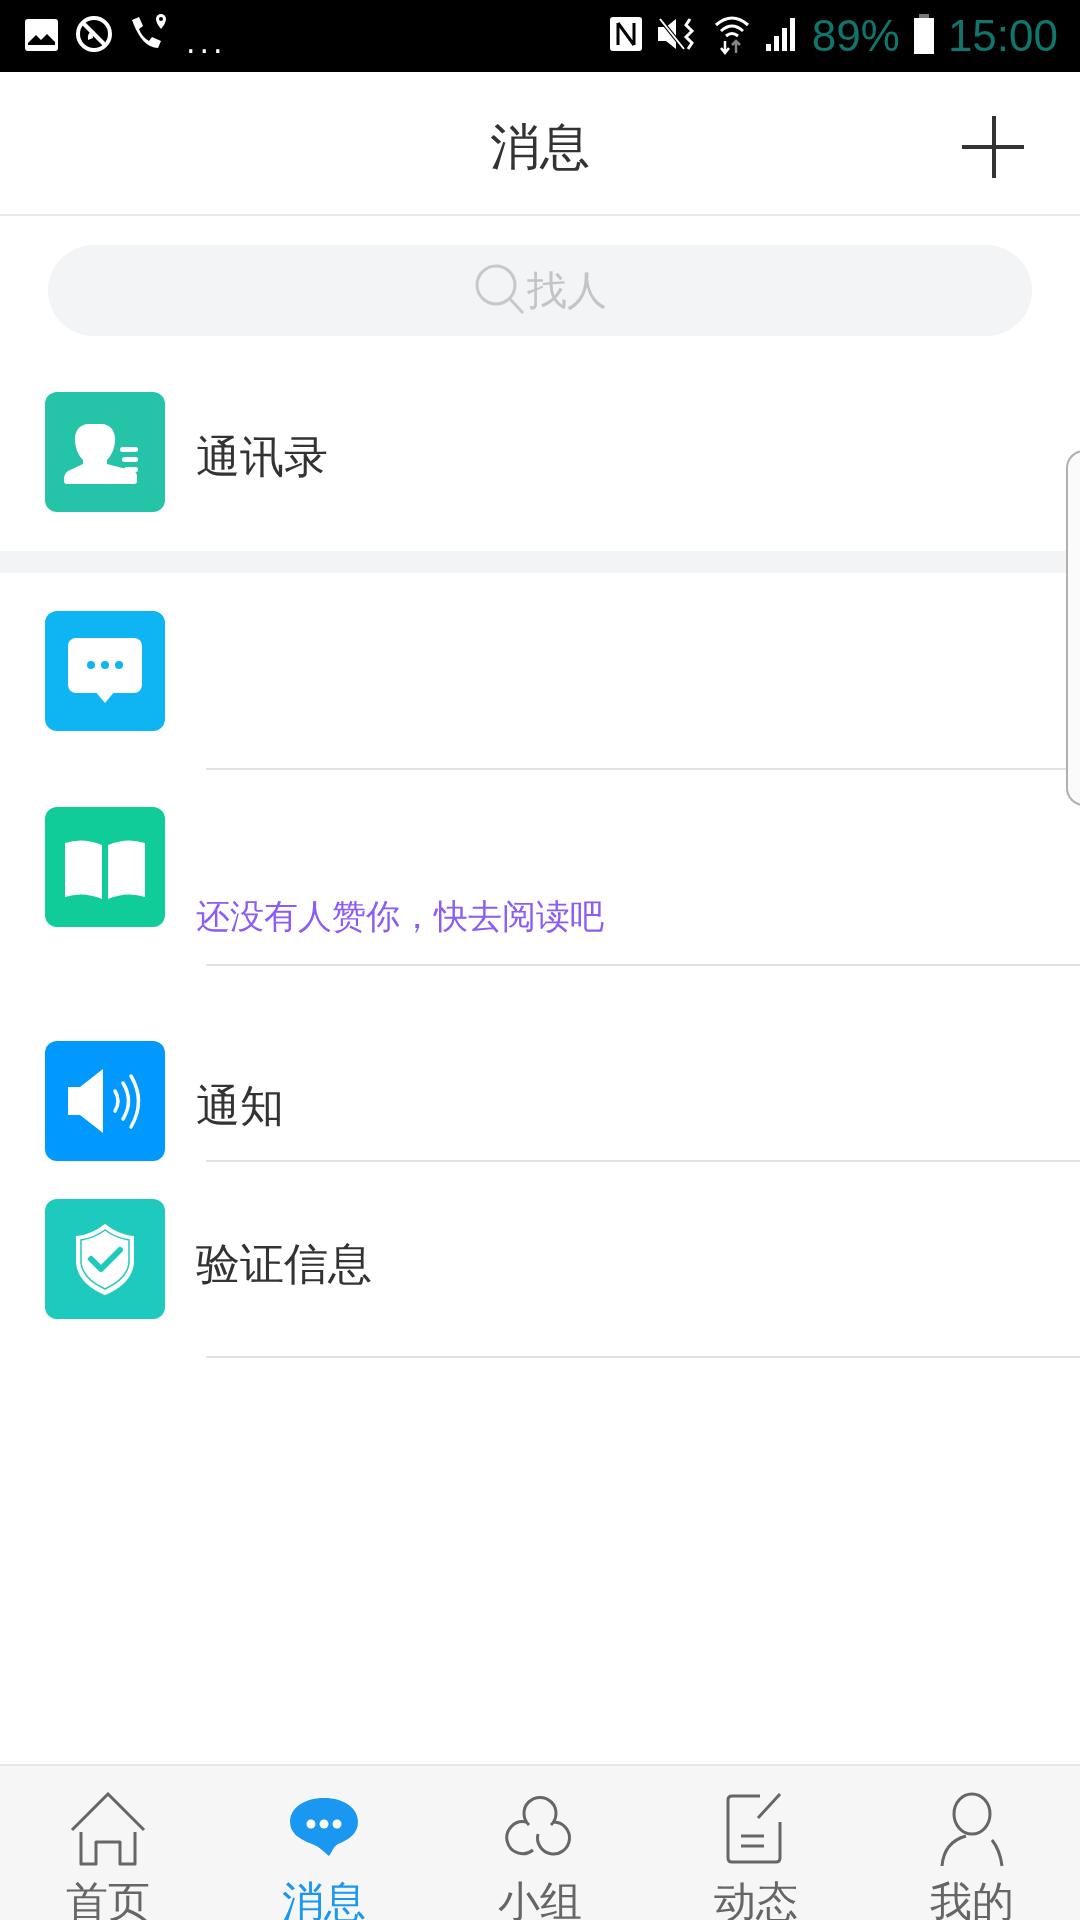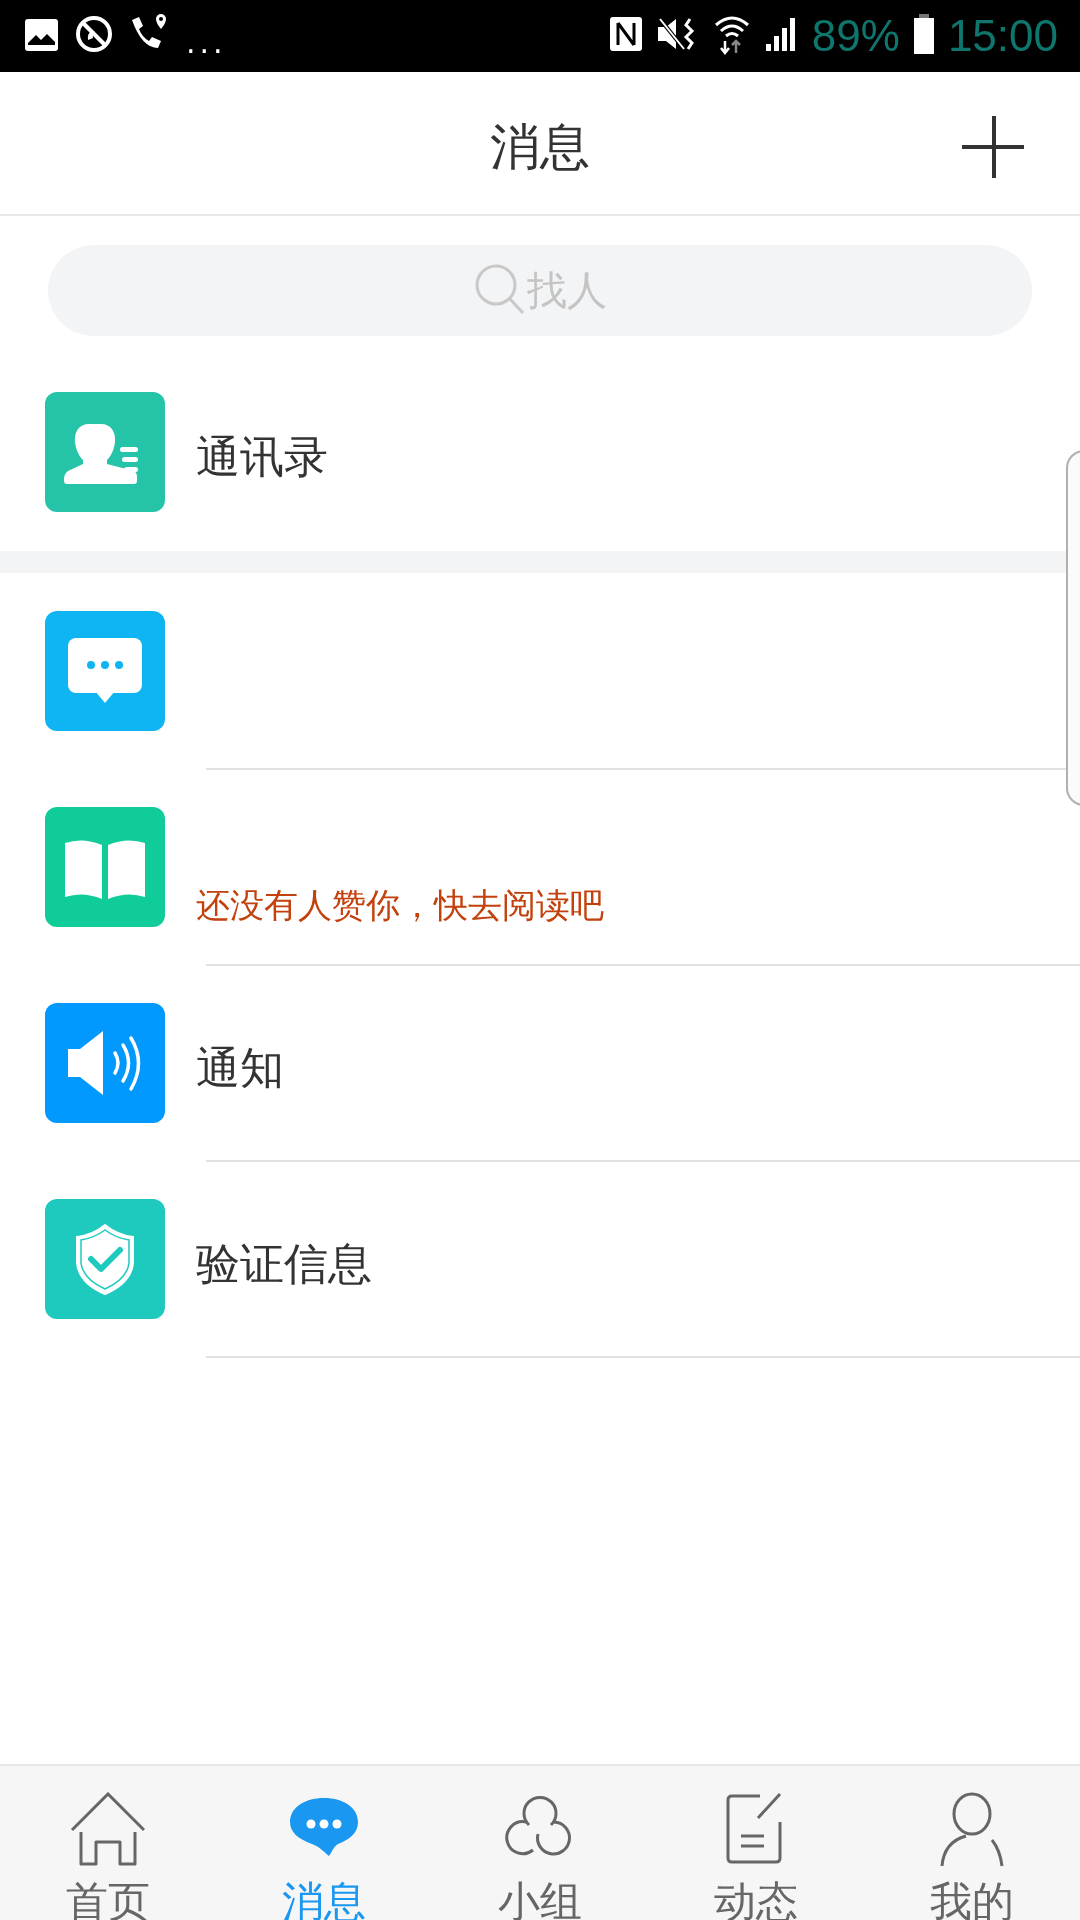--- a/index.html
+++ b/index.html
@@ -13,21 +13,21 @@
   .header-title { position:absolute; left:0; right:0; top:42px; text-align:center; font-size:50px; color:#333; }
   .add-btn { position:absolute; left:962px; top:44px; width:62px; height:62px; }
   .add-btn:before { content:""; position:absolute; left:30px; top:0; width:4px; height:62px; background:#333; }
   .add-btn:after { content:""; position:absolute; left:0; top:29px; width:62px; height:4px; background:#333; }
   .search { position:absolute; left:48px; top:245px; width:984px; height:91px; border-radius:46px; background:#f3f4f6; }
   .search-inner { position:absolute; left:0; right:0; top:0; height:91px; display:flex; align-items:center; justify-content:center; }
   .search-ph { font-size:40px; color:#c4c4c4; }
   .row { position:absolute; left:0; width:861px; height:140px; }
   .row .icon { position:absolute; left:45px; width:120px; height:120px; border-radius:12px; display:flex; align-items:center; justify-content:center; }
   .row .label { position:absolute; left:196px; font-size:44px; color:#333; }
-  .row .sub { position:absolute; left:196px; font-size:34px; color:#c2410c; }
+  .row .sub { position:absolute; left:196px; font-size:34px; color:#8b5cf6;margin-top:11px; }
   .gap { position:absolute; left:0; top:551px; width:1080px; height:22px; background:#f3f4f6; }
   .sep { position:absolute; left:206px; right:0; height:2px; background:#e2e2e2; }
   .edge-handle { position:absolute; left:1066px; top:450px; width:30px; height:356px; border:2px solid #b0b0b0; border-right:none; border-radius:18px 0 0 18px; background:#fbfbfb; box-sizing:border-box; }
   .bottom-nav { position:absolute; left:0; top:1764px; width:1080px; height:156px; background:#f6f6f6; border-top:2px solid #e6e6e6; display:flex; }
   .nav-item { flex:1; position:relative; display:flex; flex-direction:column; align-items:center; }
   .nav-icon { margin-top:26px; width:80px; height:76px; display:flex; align-items:center; justify-content:center; }
   .nav-label { font-size:42px; color:#666; margin-top:6px; }
   .nav-item.active .nav-label { color:#1a97f0; }
 </style>
 </head>
@@ -150,21 +150,21 @@
   <div class="icon" style="top:10px; background:#10cc98;">
     <svg width="120" height="120" viewBox="0 0 120 120">
         <path d="M20 36 Q38 30 57 38 L57 92 Q38 84 20 90 Z" fill="#fff"></path>
         <path d="M100 36 Q82 30 63 38 L63 92 Q82 84 100 90 Z" fill="#fff"></path>
       </svg>
   </div>
   <div class="sub" style="top:86px;">还没有人赞你，快去阅读吧</div>
 </div>
 <div class="sep" style="top:964px;"></div>
 
-<div class="row" style="top:993px;">
+<div class="row" style="top:1031px;">
   <div class="icon" style="top:10px; background:#0199fe;">
     <svg width="120" height="120" viewBox="0 0 120 120">
         <path d="M23 46 L35 46 L58 28 L58 92 L35 74 L23 74 Z" fill="#fff"></path>
         <path d="M70 50 Q76 60 70 70" stroke="#fff" stroke-width="3.5" fill="none" stroke-linecap="round"></path>
         <path d="M78 42 Q89 60 78 78" stroke="#fff" stroke-width="3.5" fill="none" stroke-linecap="round"></path>
         <path d="M86 35 Q101 60 86 86" stroke="#fff" stroke-width="3.5" fill="none" stroke-linecap="round"></path>
       </svg>
   </div>
   <div class="label" style="top:46px;">通知</div>
 </div>

